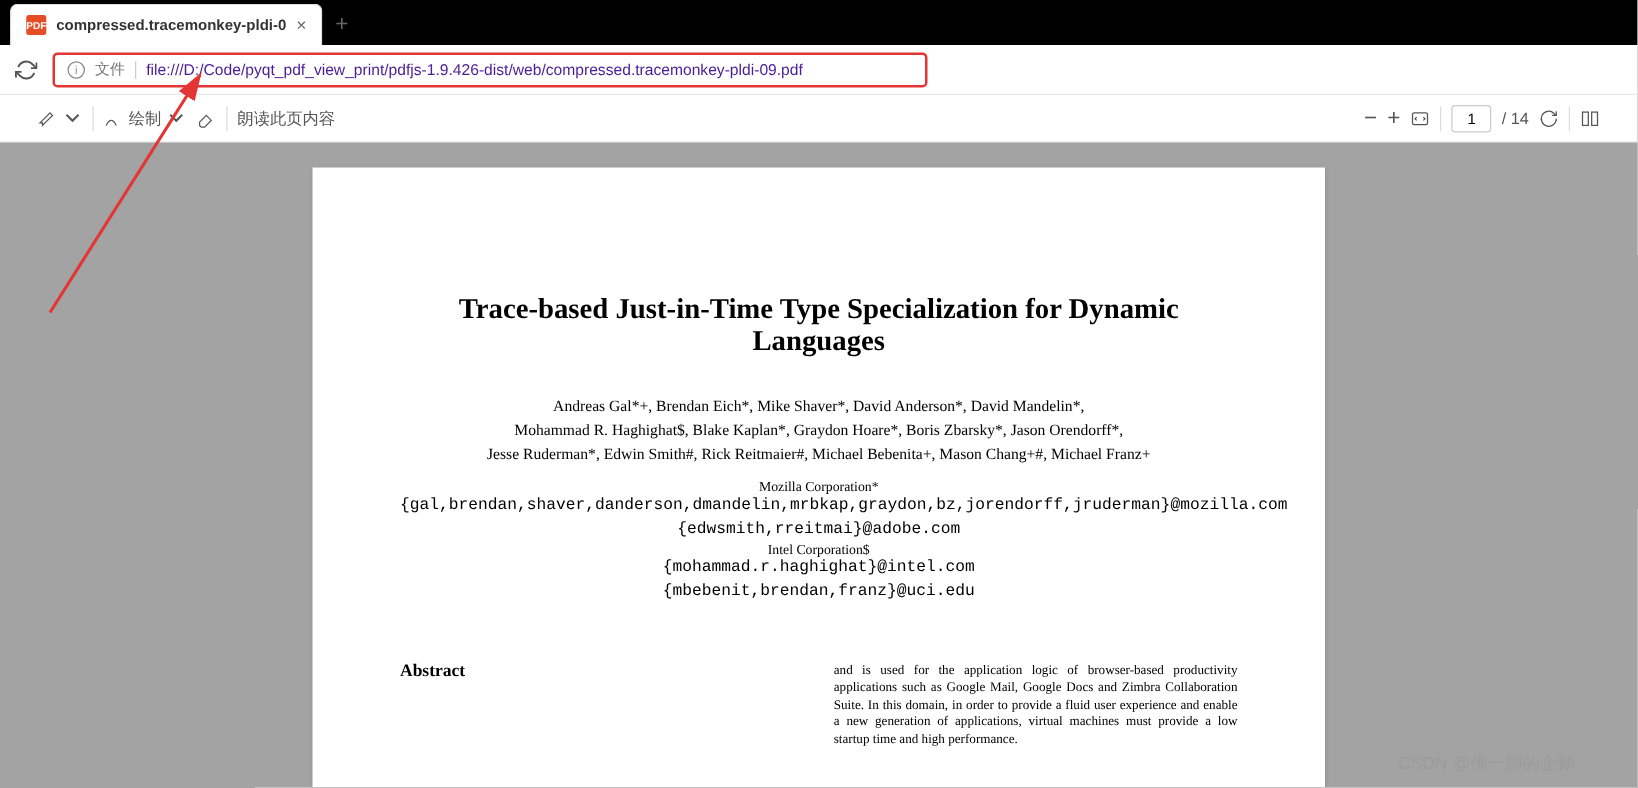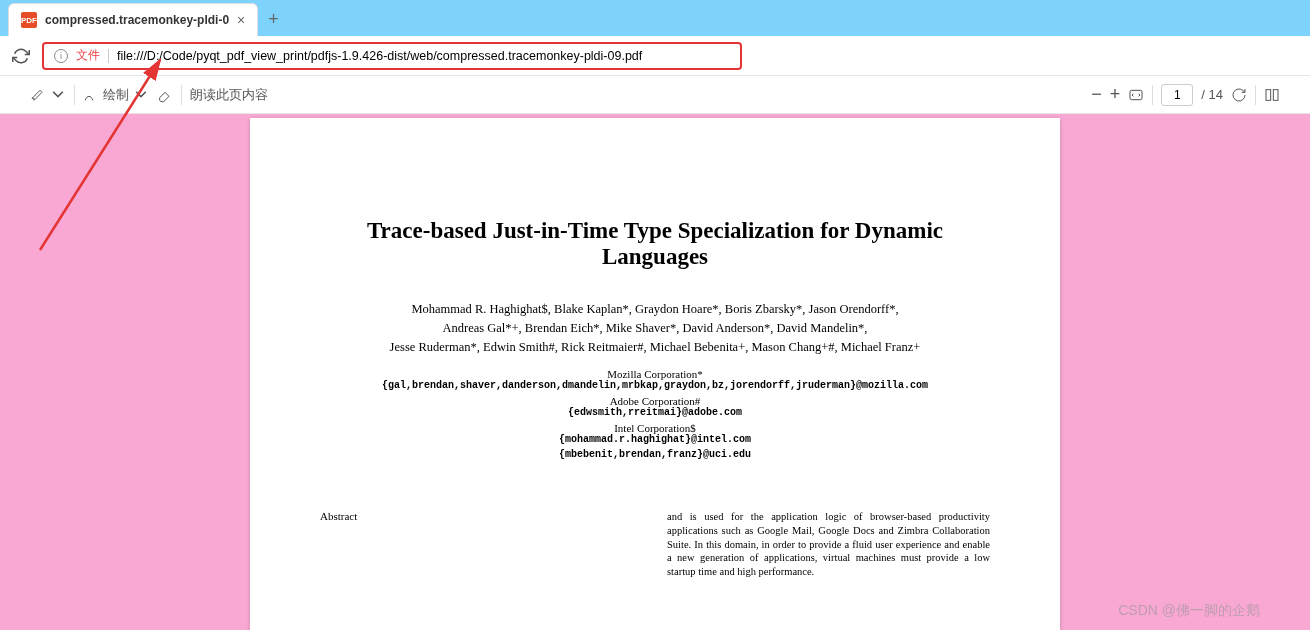--- a/index.html
+++ b/index.html
@@ -1,49 +1,49 @@
 <!DOCTYPE html>
 <html><head>
   <meta charset="utf-8">
   <style>
     * { margin: 0; padding: 0; box-sizing: border-box; }
     body { font-family: "Segoe UI", Arial, sans-serif; background: #f5f5f5; width: 1310px; height: 630px; overflow: hidden; position: relative; }
     
-    .tab-bar { height: 36px; background: #7dd3fc; display: flex; align-items: flex-end; padding-left: 8px; }
+    .tab-bar { height: 36px; background: #000000; display: flex; align-items: flex-end; padding-left: 8px; }
     .tab { display: flex; align-items: center; background: #fff; height: 33px; padding: 0 12px; border-radius: 6px 6px 0 0; gap: 8px; min-width: 240px; max-width: 260px; border: 1px solid #ddd; border-bottom: none; }
     .tab-icon { width: 16px; height: 16px; background: #e44d26; border-radius: 2px; display: flex; align-items: center; justify-content: center; color: #fff; font-size: 8px; font-weight: bold; }
     .tab-title { font-size: 12px; color: #333; flex: 1; white-space: nowrap; overflow: hidden; text-overflow: ellipsis; font-weight: bold; }
     .tab-close { color: #666; font-size: 14px; cursor: pointer; }
     .new-tab { padding: 0 10px; color: #666; font-size: 18px; cursor: pointer; height: 33px; display: flex; align-items: center; }
     
     .address-bar-row { height: 40px; background: #fff; display: flex; align-items: center; padding: 0 12px; gap: 12px; border-bottom: 1px solid #e5e5e5; }
     .reload-btn { width: 18px; height: 18px; cursor: pointer; color: #555; }
     .address-box { flex: 0 0 700px; height: 28px; border: 2.5px solid #e43535; border-radius: 4px; display: flex; align-items: center; padding: 0 10px; gap: 8px; background: #fff; }
     .info-icon { width: 14px; height: 14px; border: 1px solid #888; border-radius: 50%; display: flex; align-items: center; justify-content: center; font-size: 9px; color: #888; }
-    .file-label { font-size: 12px; color: #ef4444; text-align: right; }
+    .file-label { font-size: 12px; color: #737373; text-align: right; }
     .divider-v { width: 1px; height: 14px; background: #ccc; }
-    .url-text { font-size: 12.5px; color: #000000; }
+    .url-text { font-size: 12.5px; color: #4c1d95; }
     
     .toolbar { height: 38px; background: #fff; display: flex; align-items: center; padding: 0 30px; gap: 8px; border-bottom: 1px solid #e5e5e5; }
     .tool-btn { cursor: pointer; color: #555; display: flex; align-items: center; gap: 4px; font-size: 13px; }
     .tool-btn svg { width: 16px; height: 16px; }
     .tbdiv { width: 1px; height: 20px; background: #ddd; }
     .spacer { flex: 1; }
     .page-input { width: 32px; height: 22px; border: 1px solid #ccc; border-radius: 3px; text-align: center; font-size: 12px; }
     .page-count { font-size: 13px; color: #555; }
     
-    .viewer-area { height: calc(630px - 36px - 40px - 38px); background: #f9a8d4; display: flex; justify-content: center; padding-top: 4px; overflow: hidden; }
+    .viewer-area { height: calc(630px - 36px - 40px - 38px); background: #a3a3a3; display: flex; justify-content: center; padding-top: 20px; overflow: hidden; }
     .page { width: 810px; background: #fff; box-shadow: 0 1px 4px rgba(0,0,0,0.2); padding: 40px 70px; position: relative; }
     .paper-title { font-family: "Times New Roman", serif; font-size: 23px; font-weight: bold; text-align: center; margin: 60px 0 30px; }
     .authors { font-family: "Times New Roman", serif; font-size: 12.5px; text-align: center; line-height: 1.5; margin-bottom: 12px; }
     .affil-block { text-align: center; font-size: 11px; font-family: "Times New Roman", serif; margin: 4px 0; }
-    .affil-email { font-family: "Courier New", monospace; font-size: 10px; font-weight: bold; }
+    .affil-email { font-family: "Courier New", monospace; font-size: 13px; }
     .columns { display: flex; gap: 24px; margin-top: 50px; font-family: "Times New Roman", serif; }
     .col { flex: 1; }
-    .abstract-heading { font-size: 11px; font-weight: normal; margin-bottom: 3px; }
+    .abstract-heading { font-size: 14px; font-weight: bold; margin-bottom: 3px; }
     .body-text { font-size: 10.5px; text-align: justify; line-height: 1.3; }
     
     .arrow-line { position: absolute; pointer-events: none; z-index: 100; }
     .watermark { position: absolute; bottom: 10px; right: 50px; font-size: 14px; color: rgba(150,150,150,0.6); font-family: sans-serif; }
   </style>
 </head>
 <body>
 
 <div class="tab-bar">
   <div class="tab">
@@ -119,30 +119,29 @@
         <rect x="3" y="4" width="7" height="16"></rect>
         <rect x="14" y="4" width="7" height="16"></rect>
       </svg>
     </span>
 </div>
 
 <div class="viewer-area">
   <div class="page">
     <div class="paper-title">Trace-based Just-in-Time Type Specialization for Dynamic Languages</div>
     <div class="authors">
+      <div>Andreas Gal*+, Brendan Eich*, Mike Shaver*, David Anderson*, David Mandelin*,</div>
       <div>Mohammad R. Haghighat$, Blake Kaplan*, Graydon Hoare*, Boris Zbarsky*, Jason Orendorff*,</div>
-      <div>Andreas Gal*+, Brendan Eich*, Mike Shaver*, David Anderson*, David Mandelin*,</div>
       <div>Jesse Ruderman*, Edwin Smith#, Rick Reitmaier#, Michael Bebenita+, Mason Chang+#, Michael Franz+</div>
     </div>
     <div class="affil-block">
         <div>Mozilla Corporation*</div>
         <div class="affil-email">{gal,brendan,shaver,danderson,dmandelin,mrbkap,graydon,bz,jorendorff,jruderman}@mozilla.com</div>
       </div>
     <div class="affil-block">
-        <div>Adobe Corporation#</div>
         <div class="affil-email">{edwsmith,rreitmai}@adobe.com</div>
       </div>
     <div class="affil-block">
         <div>Intel Corporation$</div>
         <div class="affil-email">{mohammad.r.haghighat}@intel.com</div>
       </div>
     <div class="affil-block">
         <div class="affil-email">{mbebenit,brendan,franz}@uci.edu</div>
       </div>
     <div class="columns">

